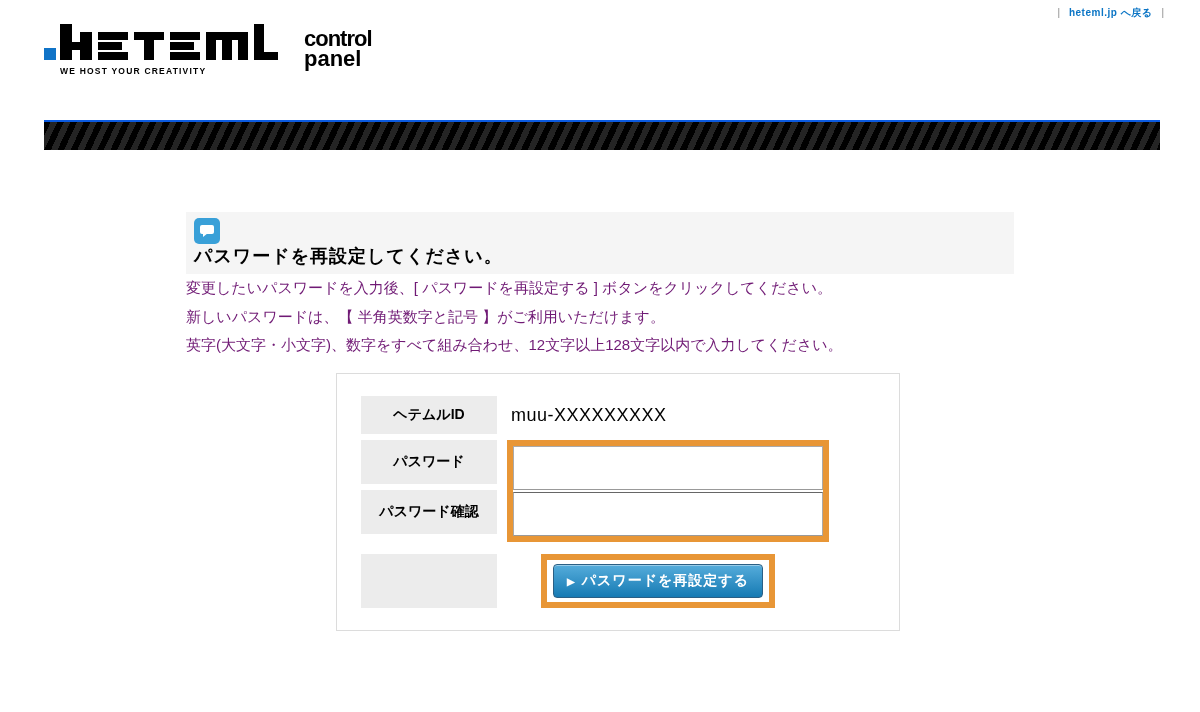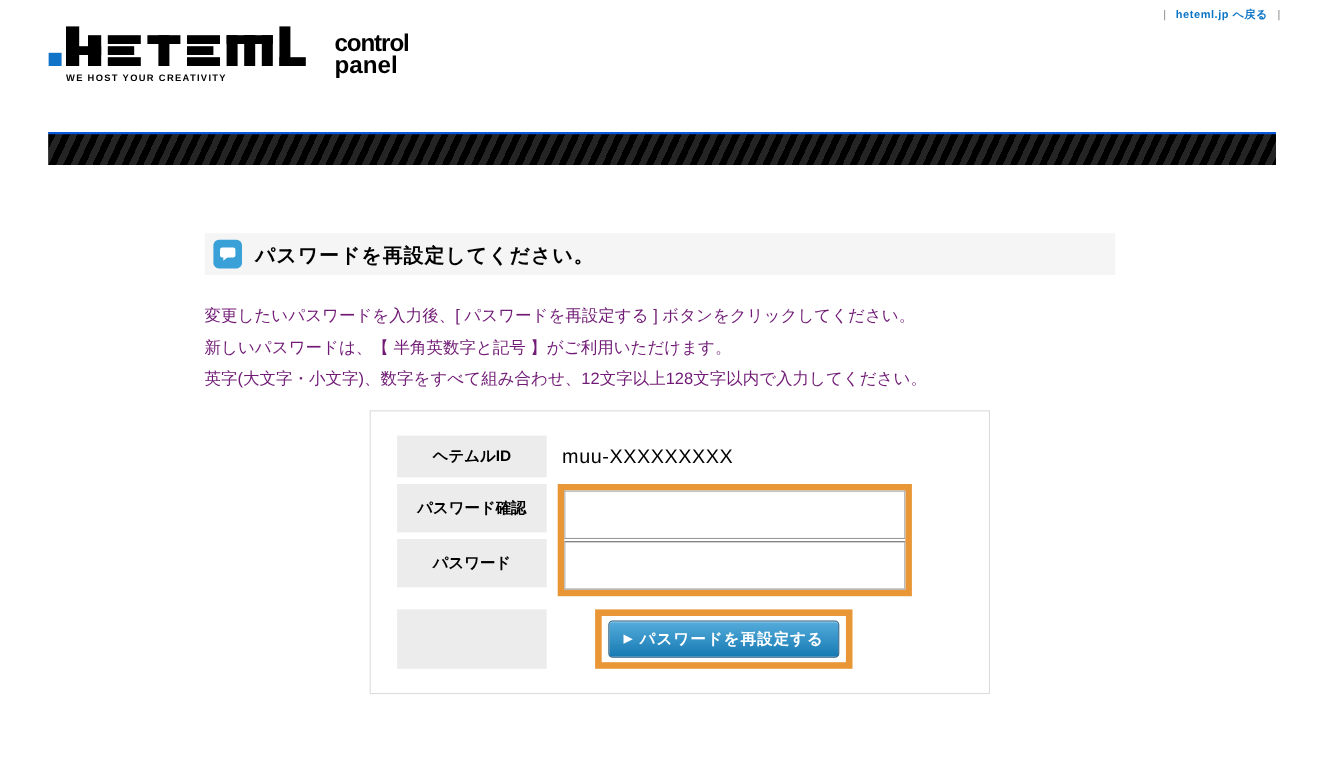--- a/index.html
+++ b/index.html
@@ -51,22 +51,23 @@
     }
 
     
     .page-heading {
       position: absolute;
       top: 212px;
       left: 186px;
       width: 828px;
       background: #f5f5f5;
       display: flex;
-      align-items: flex-end;
+      align-items: flex-start;
       padding: 6px 8px;
+      flex-direction: column;
     }
     .heading-icon {
       width: 26px;
       height: 26px;
       background: #39a0d8;
       border-radius: 5px;
       display: flex;
       align-items: center;
       justify-content: center;
       margin-right: 12px;
@@ -260,22 +261,22 @@
 
   <div class="row">
     <div class="row-label">ヘテムルID</div>
     <div class="row-value">
       <span class="id-value">muu-XXXXXXXXX</span>
     </div>
   </div>
 
   <div class="grp-wrapper">
     <div class="left-labels">
+      <div class="row-label">パスワード</div>
       <div class="row-label">パスワード確認</div>
-      <div class="row-label">パスワード</div>
     </div>
     <div class="hl-inputs">
       <div class="fields">
         <input type="password" value="" style="">
         <input type="password" value="" style="">
       </div>
     </div>
   </div>
 
   <div class="submit-row">

